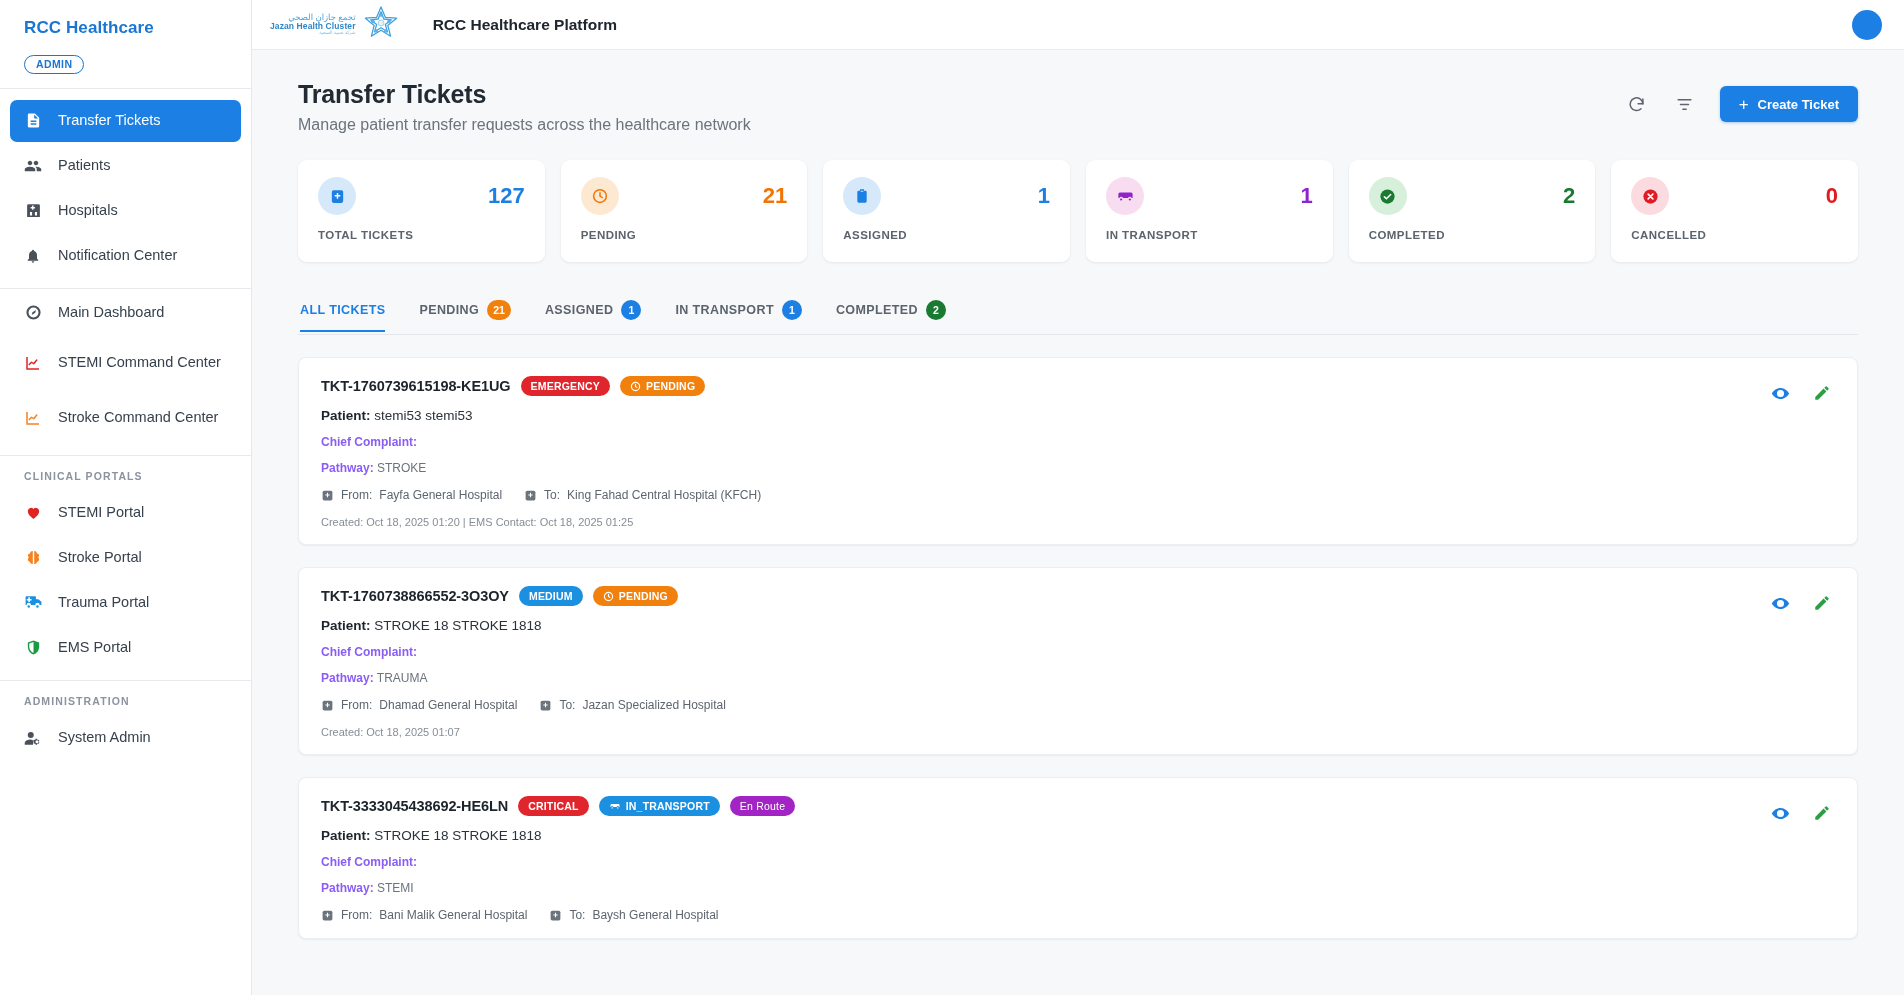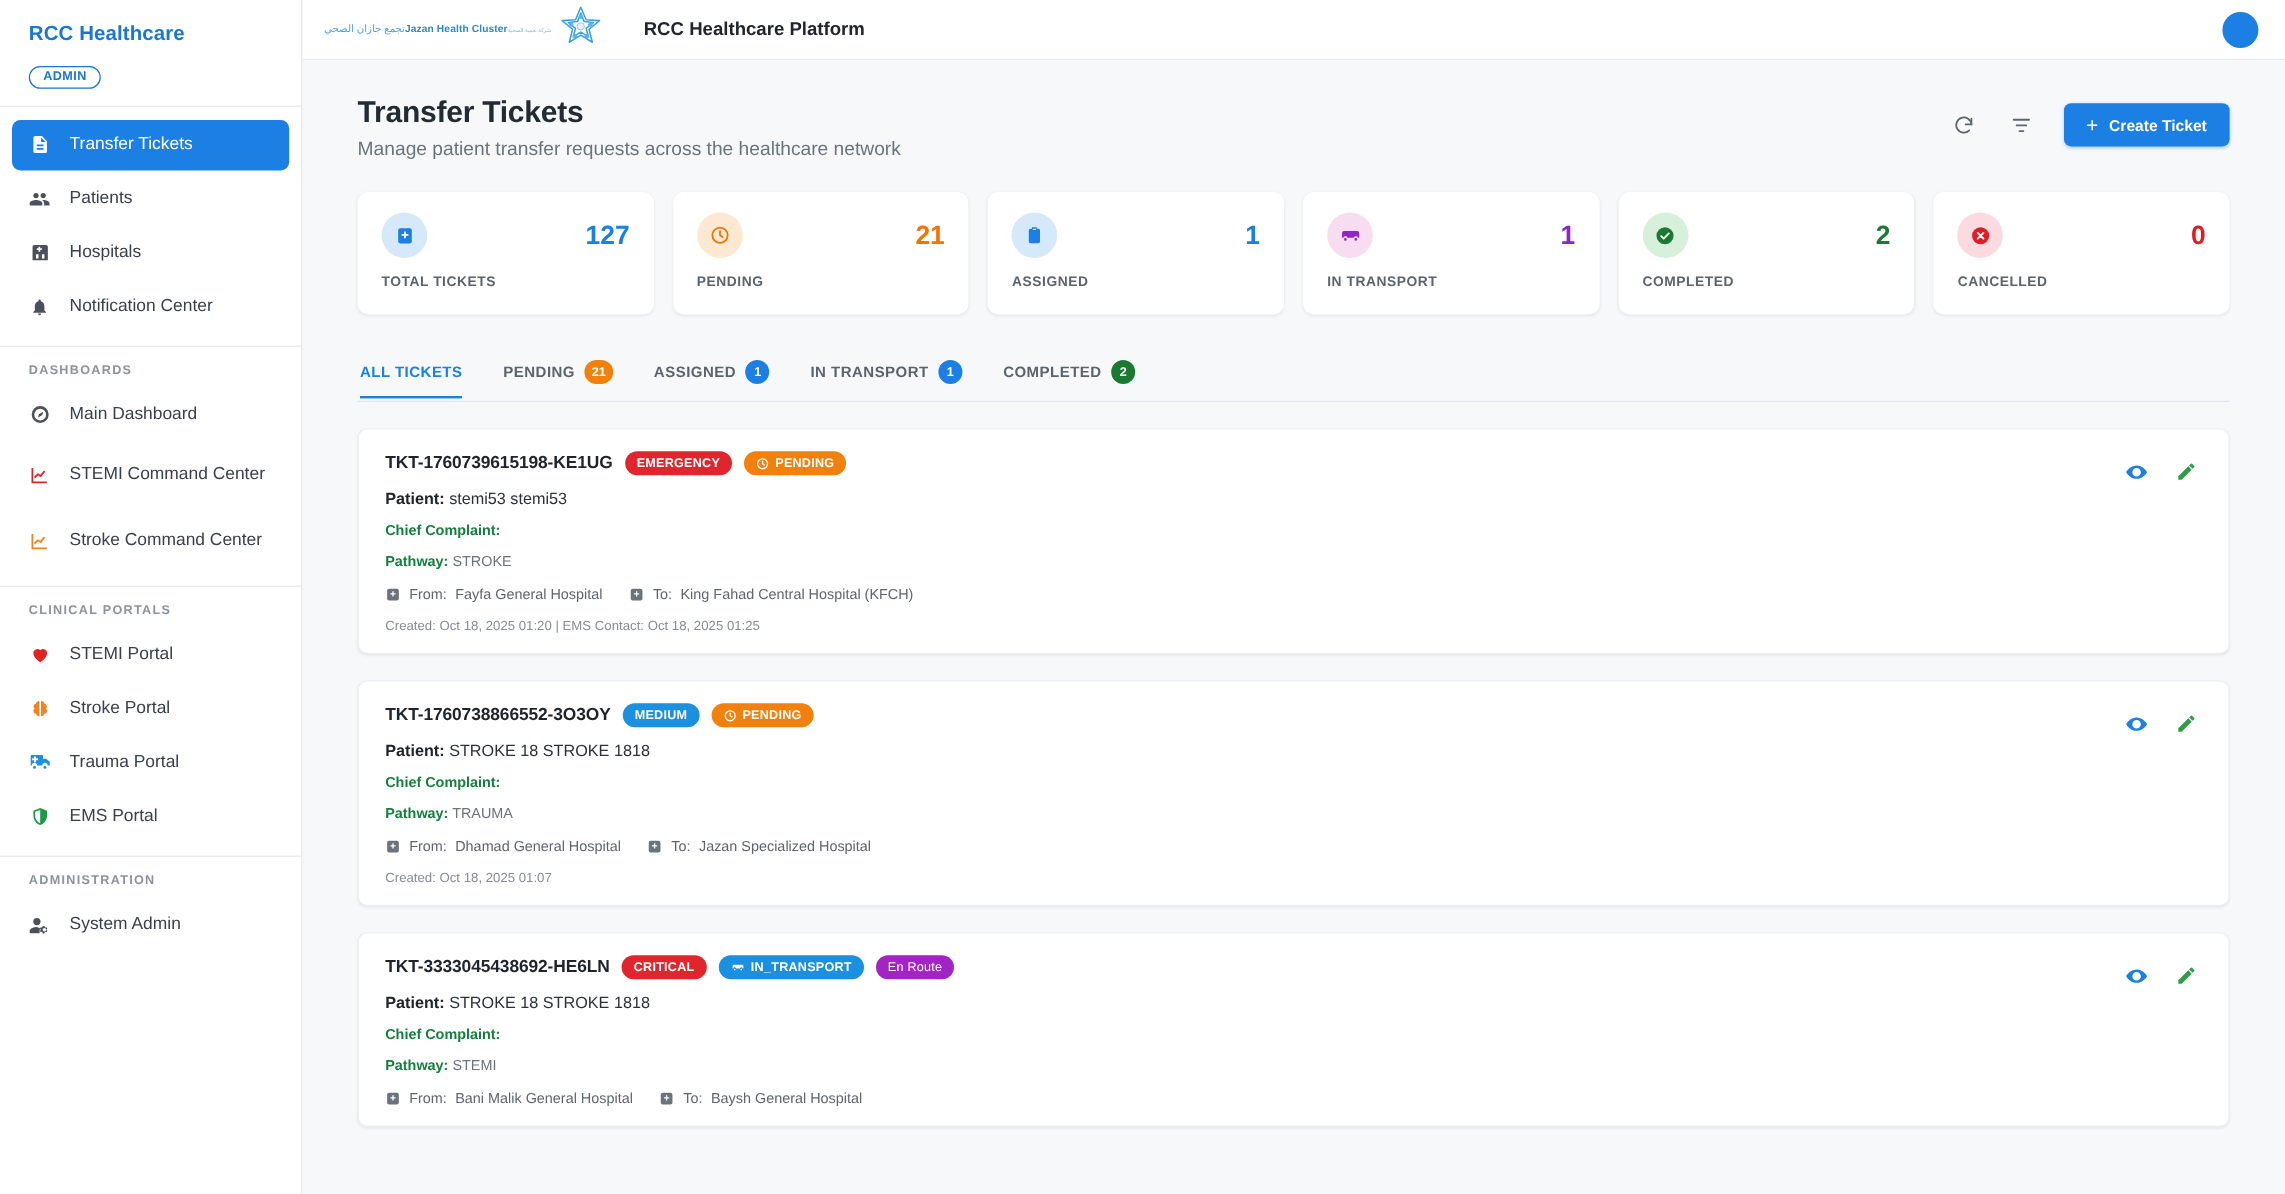--- a/index.html
+++ b/index.html
@@ -61,21 +61,21 @@
   .main { flex: 1; height: 995px; display: flex; flex-direction: column; overflow: hidden; }
   .topbar {
     height: 50px; min-height: 50px;
     background: #ffffff;
     border-bottom: 1px solid #e9ebef;
     display: flex; align-items: center;
     padding: 0 22px 0 18px;
     gap: 14px;
   }
   .logo-wrap { display: flex; align-items: center; gap: 5px; }
-  .logo-text { display: flex; align-items: flex-end; line-height: 1.08; }
+  .logo-text { display: flex; flex-direction: column; align-items: flex-end; line-height: 1.08; }
   .logo-ar { font-size: 8.5px; color: #4da3dd; letter-spacing: .3px; }
   .logo-en { font-size: 8.5px; color: #2e86c8; font-weight: bold; letter-spacing: .1px; }
   .logo-sub { font-size: 4.5px; color: #7fbbe4; letter-spacing: .2px; }
   .platform-title { font-size: 15.5px; font-weight: bold; color: #20262e; margin-left: 18px; }
   .spacer { flex: 1; }
   .avatar { width: 30px; height: 30px; border-radius: 50%; background: #1b7fe3; }
 
   .content { flex: 1; overflow: hidden; padding: 30px 46px 0 46px; }
 
   .page-head { display: flex; align-items: flex-start; }
@@ -129,21 +129,21 @@
   }
   .tk-main { flex: 1; }
   .tk-row1 { display: flex; align-items: center; gap: 10px; }
   .tk-id { font-size: 14.5px; font-weight: bold; color: #1d242c; letter-spacing: -.1px; }
   .pill { display: flex; align-items: center; gap: 5px; border-radius: 11px; height: 20px; padding: 0 10px;
           color: #fff; font-size: 10.5px; font-weight: bold; letter-spacing: .2px; white-space: nowrap; }
   .pill.soft { font-weight: normal; }
   .tk-patient { margin-top: 12px; font-size: 13.5px; color: #2b323a; }
   .tk-patient b { color: #1d242c; }
   .tk-line { margin-top: 12px; font-size: 12px; color: #6b737d; }
-  .tk-line b { color: #15803d; }
+  .tk-line b { color: #8b5cf6; }
   .tk-route { margin-top: 13px; display: flex; align-items: center; gap: 22px; font-size: 12px; color: #5d656f; }
   .tk-route span.r { display: flex; align-items: center; gap: 7px; }
   .tk-meta { margin-top: 14px; font-size: 11px; color: #868d97; }
   .tk-actions { display: flex; align-items: flex-start; gap: 16px; padding-top: 4px; }
   .act { width: 26px; height: 26px; display: flex; align-items: center; justify-content: center; cursor: pointer; }
 </style>
 </head>
 <body>
 
 <div class="app">
@@ -186,21 +186,20 @@
         <span class="ic">
           <svg width="16" height="16" viewBox="0 0 24 24" fill="#4a515a">
               <path d="M12 22c1.1 0 2-.9 2-2h-4a2 2 0 0 0 2 2zm6-6v-5c0-3.07-1.63-5.64-4.5-6.32V4a1.5 1.5 0 0 0-3 0v.68C7.64 5.36 6 7.92 6 11v5l-2 2v1h16v-1l-2-2z"></path>
             </svg>
         </span>
         <span class="nav-label">Notification Center</span>
       </div>
     </div>
 
     <div class="divider"></div>
-    <div class="section-label">DASHBOARDS</div>
     <div class="nav-group" style="padding-top:0">
       <div class="nav-item">
         <span class="ic">
           <svg width="17" height="17" viewBox="0 0 24 24" fill="#4a515a">
               <path d="M12 2a10 10 0 1 0 0 20 10 10 0 0 0 0-20zm0 17a7 7 0 1 1 0-14 7 7 0 0 1 0 14zm3.5-10.5-5 3-1 4 5-3 1-4z"></path>
             </svg>
         </span>
         <span class="nav-label">Main Dashboard</span>
       </div>
       <div class="nav-item multi">

